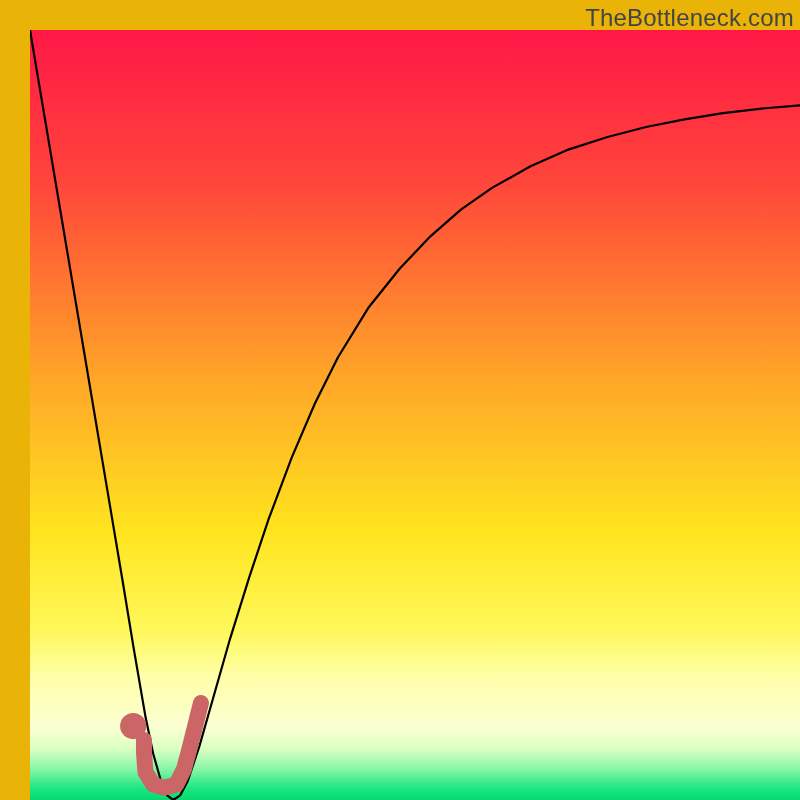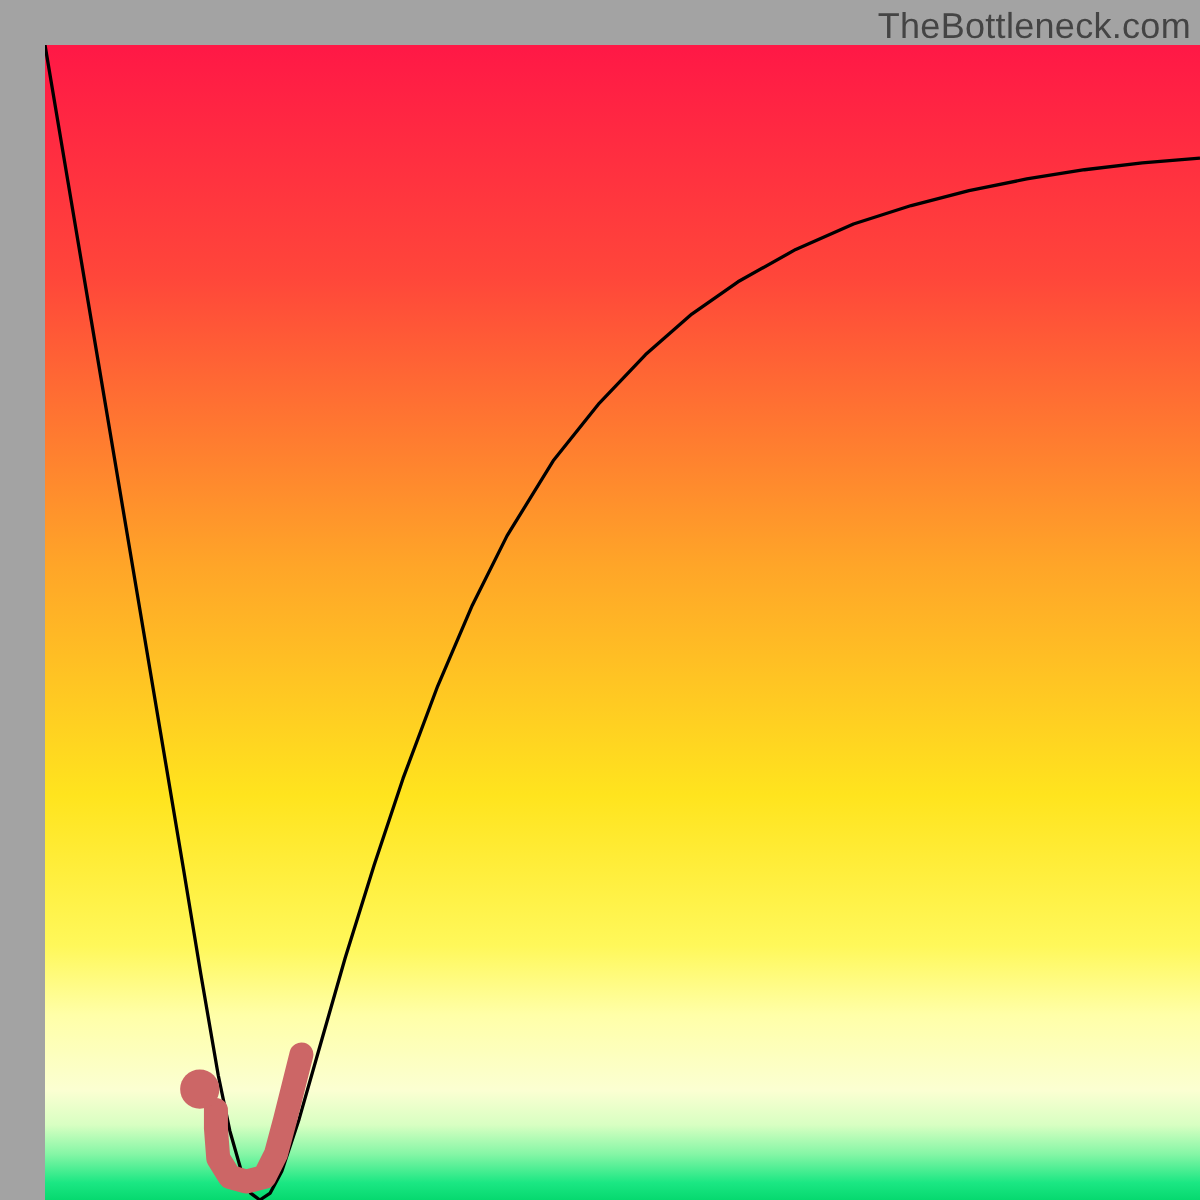--- a/index.html
+++ b/index.html
@@ -8,21 +8,21 @@
     width: 800px;
     height: 800px;
     overflow: hidden;
     background: #000;
     font-family: Arial, Helvetica, sans-serif;
   }
   .frame {
     position: relative;
     width: 800px;
     height: 800px;
-    background: #a3a3a3;
+    background: #eab308;
   }
   .plot-area {
     position: absolute;
     left: 30px;
     top: 30px;
     width: 770px;
     height: 770px;
     overflow: hidden;
   }
   .watermark {

